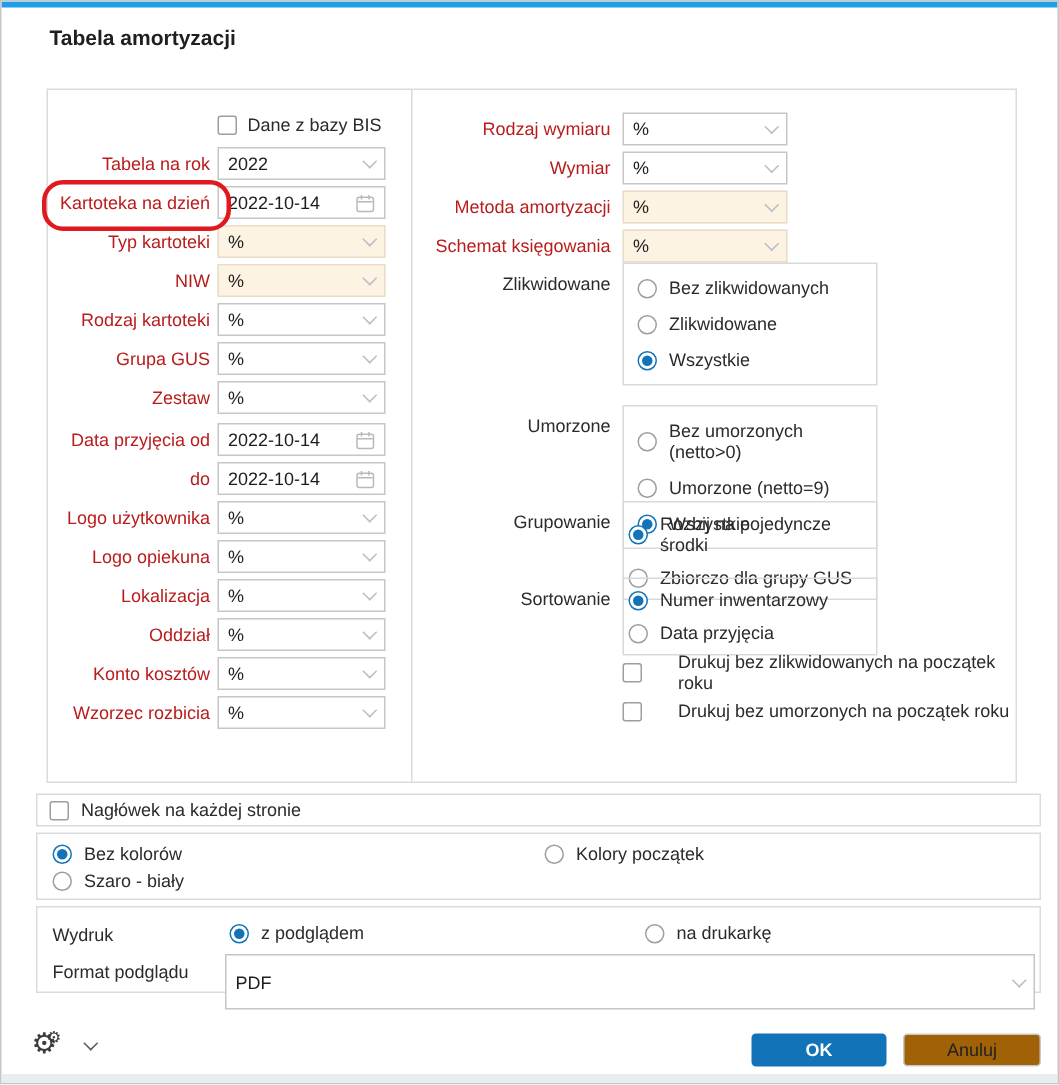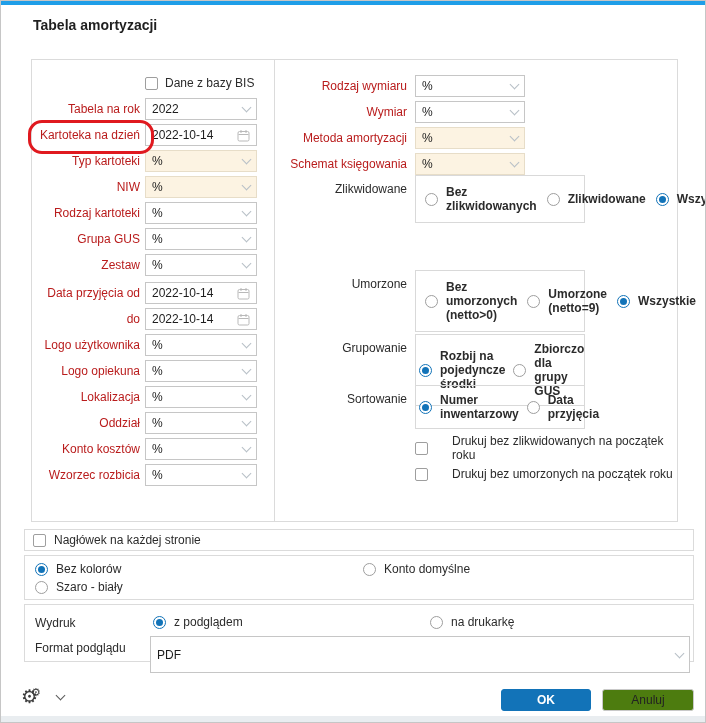--- a/index.html
+++ b/index.html
@@ -19,28 +19,28 @@
   .rrow{left:243px;}
   .rrow .lab{width:132px;}
   .rrow .field{margin-left:8px;width:110px;}
   .bisrow{position:absolute;left:113px;top:16px;display:flex;align-items:center;gap:7px;height:14px;}
   .cb{width:13px;height:13px;border:1px solid #9e9e9e;background:#fff;border-radius:2px;box-sizing:border-box;flex:none;}
   .radio{width:13px;height:13px;border-radius:50%;border:1px solid #9e9e9e;background:#fff;box-sizing:border-box;position:relative;flex:none;}
   .radio.sel{border-color:#1273b8;}
   .radio.sel::after{content:"";position:absolute;left:2px;top:2px;right:2px;bottom:2px;border-radius:50%;background:#1273b8;}
   .grp{position:absolute;left:243px;display:flex;align-items:flex-start;}
   .glab{width:132px;text-align:right;padding-top:7px;flex:none;}
-  .gbox{margin-left:8px;width:170px;box-sizing:border-box;border:1px solid #d9d9d9;display:flex;flex-direction:row;padding:9px 4px 9px 9px;gap:10px;font-weight:bold;}
+  .gbox{margin-left:8px;width:170px;box-sizing:border-box;border:1px solid #d9d9d9;display:flex;flex-direction:column;padding:9px 4px 9px 9px;gap:10px;}
   .gbox.two{padding:7px 4px 7px 3px;gap:8px;}
   .opt{display:flex;align-items:center;gap:8px;cursor:default;}
   .chkrow{position:absolute;left:383px;display:flex;align-items:center;gap:24px;height:14px;}
   .fbox{position:absolute;left:23px;width:670px;border:1px solid #dbdbdb;box-sizing:border-box;}
   .btn{position:absolute;height:22px;box-sizing:border-box;border-radius:3px;display:flex;align-items:center;justify-content:center;font-size:12px;cursor:pointer;}
   .btn.primary{background:#1273b8;color:#fff;font-weight:bold;border:1px solid #1273b8;}
-  .btn.secondary{background:#4d7c0f;color:#222;border:1px solid #c9c9c9;}
+  .btn.secondary{background:#a16207;color:#222;border:1px solid #c9c9c9;}
   .annotation{position:absolute;left:27px;top:119px;width:120px;height:28px;border:3px solid #e0191f;border-radius:14px;pointer-events:none;}
   .calicon{flex:none;display:flex;}
   .gearwrap{position:absolute;left:20px;top:686px;display:flex;align-items:center;gap:9px;cursor:pointer;}
   .gear-main{font-size:19px;line-height:19px;color:#3c3c3c;position:relative;}
   .gear-small{font-size:11px;line-height:11px;color:#3c3c3c;position:relative;left:-7px;top:-7px;}
   .chev.dark{border-color:#5a5a5a;}
 </style>
 </head>
 <body>
 
@@ -316,21 +316,21 @@
     <div class="opt" style="position:absolute;left:10px;top:6px;">
       <span class="radio sel"></span>
       <span>Bez kolorów</span>
     </div>
     <div class="opt" style="position:absolute;left:10px;top:24px;">
       <span class="radio"></span>
       <span>Szaro - biały</span>
     </div>
     <div class="opt" style="position:absolute;left:338px;top:6px;">
       <span class="radio"></span>
-      <span>Konto domyślne</span>
+      <span>Kolory początek</span>
     </div>
   </div>
 
   <div class="fbox" style="top:603px;height:58px;">
     <div style="position:absolute;left:10px;top:11px;">Wydruk</div>
     <div class="opt" style="position:absolute;left:128px;top:10px;">
       <span class="radio sel"></span>
       <span>z podglądem</span>
     </div>
     <div class="opt" style="position:absolute;left:405px;top:10px;">

